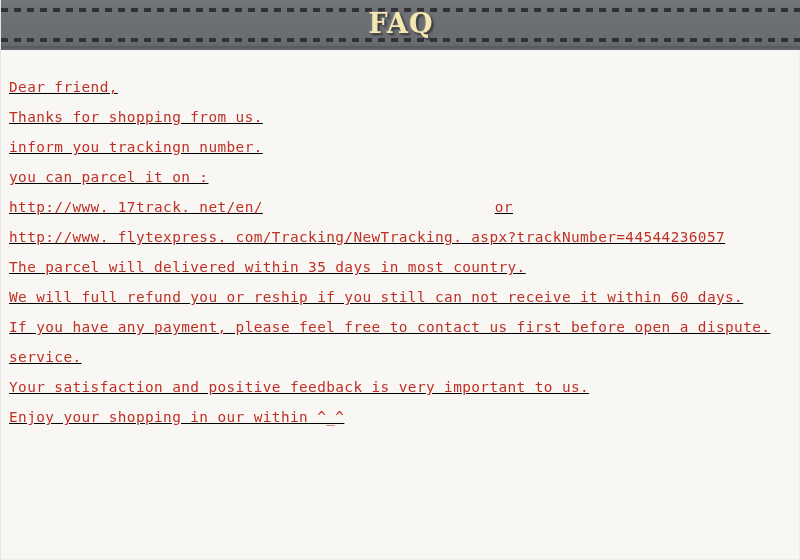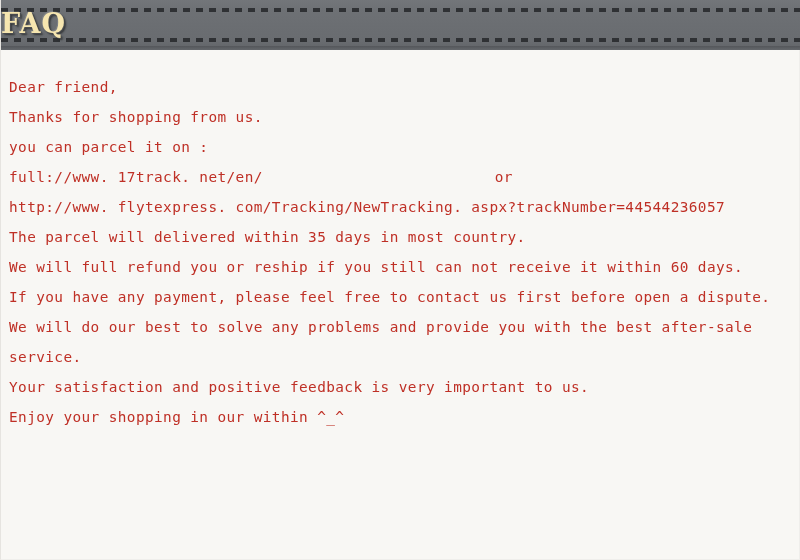--- a/index.html
+++ b/index.html
@@ -59,35 +59,37 @@
   .stitch-top { top: 8px; }
   .stitch-bottom { top: 38px; }
 
   .banner-title {
     position: absolute;
     top: 0;
     left: 0;
     width: 800px;
     height: 36px;
     line-height: 48px;
+    text-align: center;
     font-family: "DejaVu Serif", serif;
     font-size: 27px;
     font-weight: bold;
     letter-spacing: 1px;
     color: #f6e6b0;
     text-shadow:
        1px 1px 0 #4a4c4f,
        2px 2px 2px rgba(30,32,34,.75),
       -1px -1px 0 rgba(255,255,255,.12);
   }
 
   
   .letter {
     position: relative;
     padding: 22px 0 0 8px;
+    text-decoration: underline;
   }
   .line {
     color: #bf3026;
     font-family: "DejaVu Sans Mono", monospace;
     font-size: 14.4px;
     line-height: 30px;
     height: 30px;
     letter-spacing: .4px;
     white-space: pre;
   }
@@ -104,28 +106,28 @@
   <div class="banner">
     <div class="stitch stitch-top"></div>
     <div class="stitch stitch-bottom"></div>
     <div class="banner-title">FAQ</div>
   </div>
 
   <div class="letter">
 
     <div class="line">Dear friend,</div>
     <div class="line">Thanks for shopping from us.</div>
+    <div class="line">inform you trackingn number.</div>
     <div class="line">you can parcel it on :</div>
 
-    <div class="line"><span>full://www. 17track. net/en/</span><span class="gap-or"></span><span>or</span></div>
+    <div class="line"><span>http://www. 17track. net/en/</span><span class="gap-or"></span><span>or</span></div>
 
     <div class="line"><span>http://www. flytexpress. com/Tracking/NewTracking. aspx?trackNumber=44544236057</span></div>
 
     <div class="line">The parcel will delivered within 35 days in most country.</div>
     <div class="line">We will full refund you or reship if you still can not receive it within 60 days.</div>
     <div class="line">If you have any payment, please feel free to contact us first before open a dispute.</div>
-    <div class="line">We will do our best to solve any problems and provide you with the best after-sale</div>
     <div class="line">service.</div>
     <div class="line">Your satisfaction and positive feedback is very important to us.</div>
     <div class="line">Enjoy your shopping in our within ^_^</div>
 
   </div>
 </div>
 
 </body></html>

